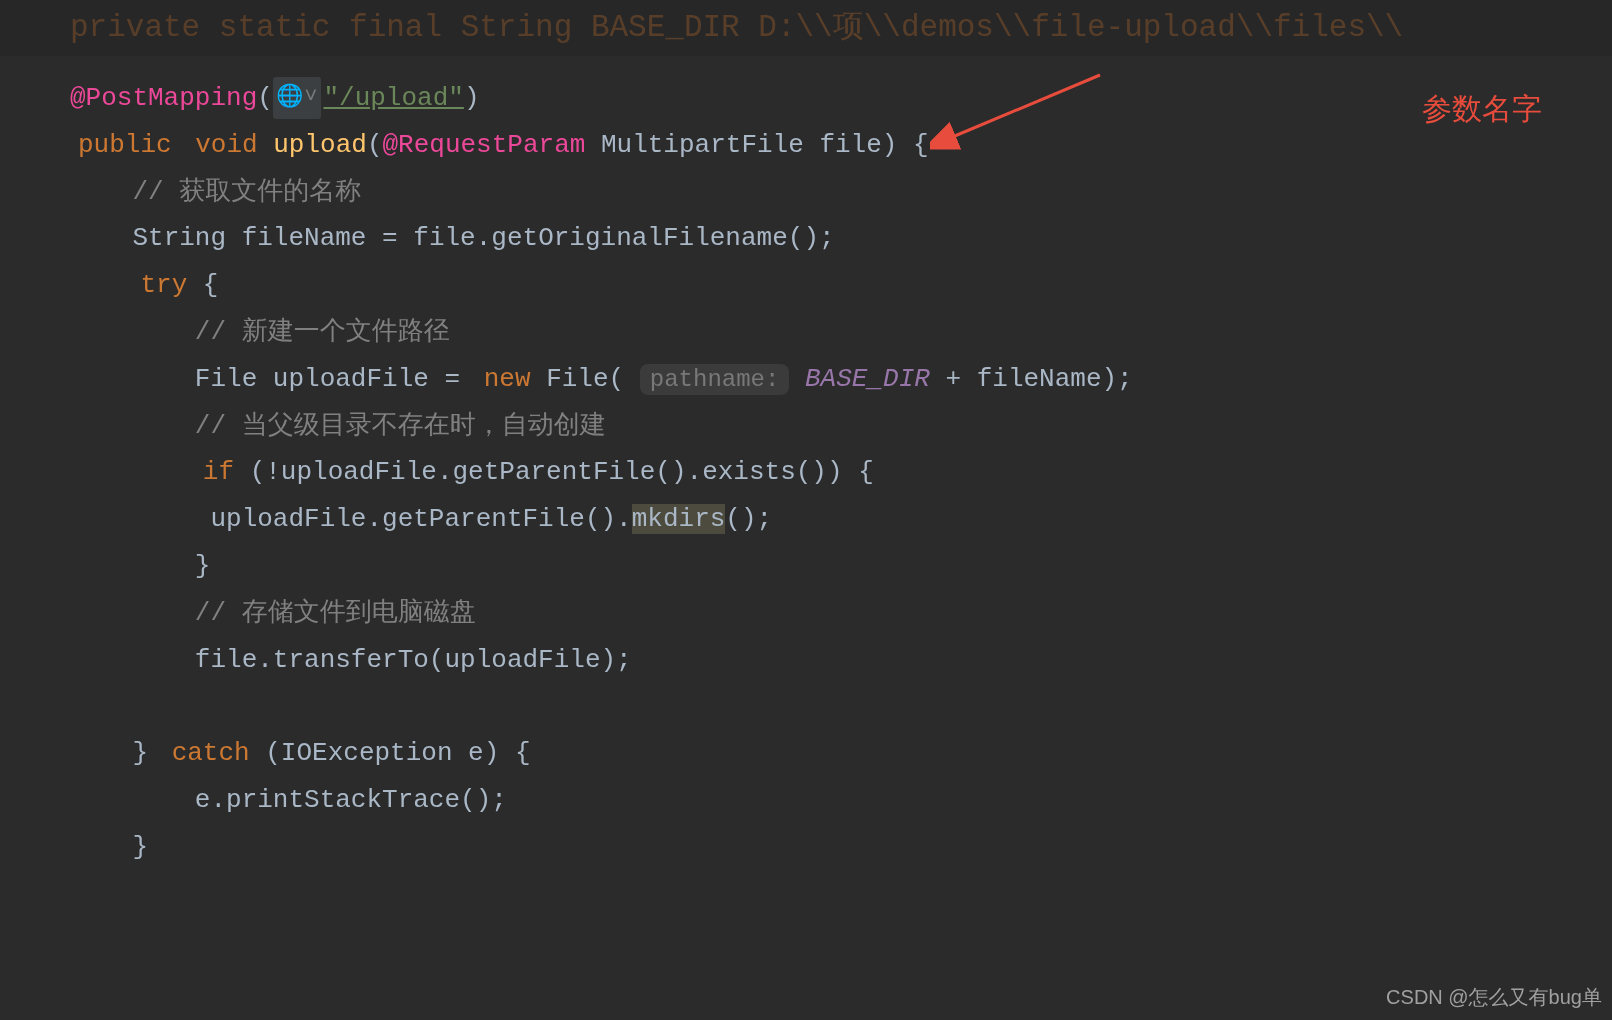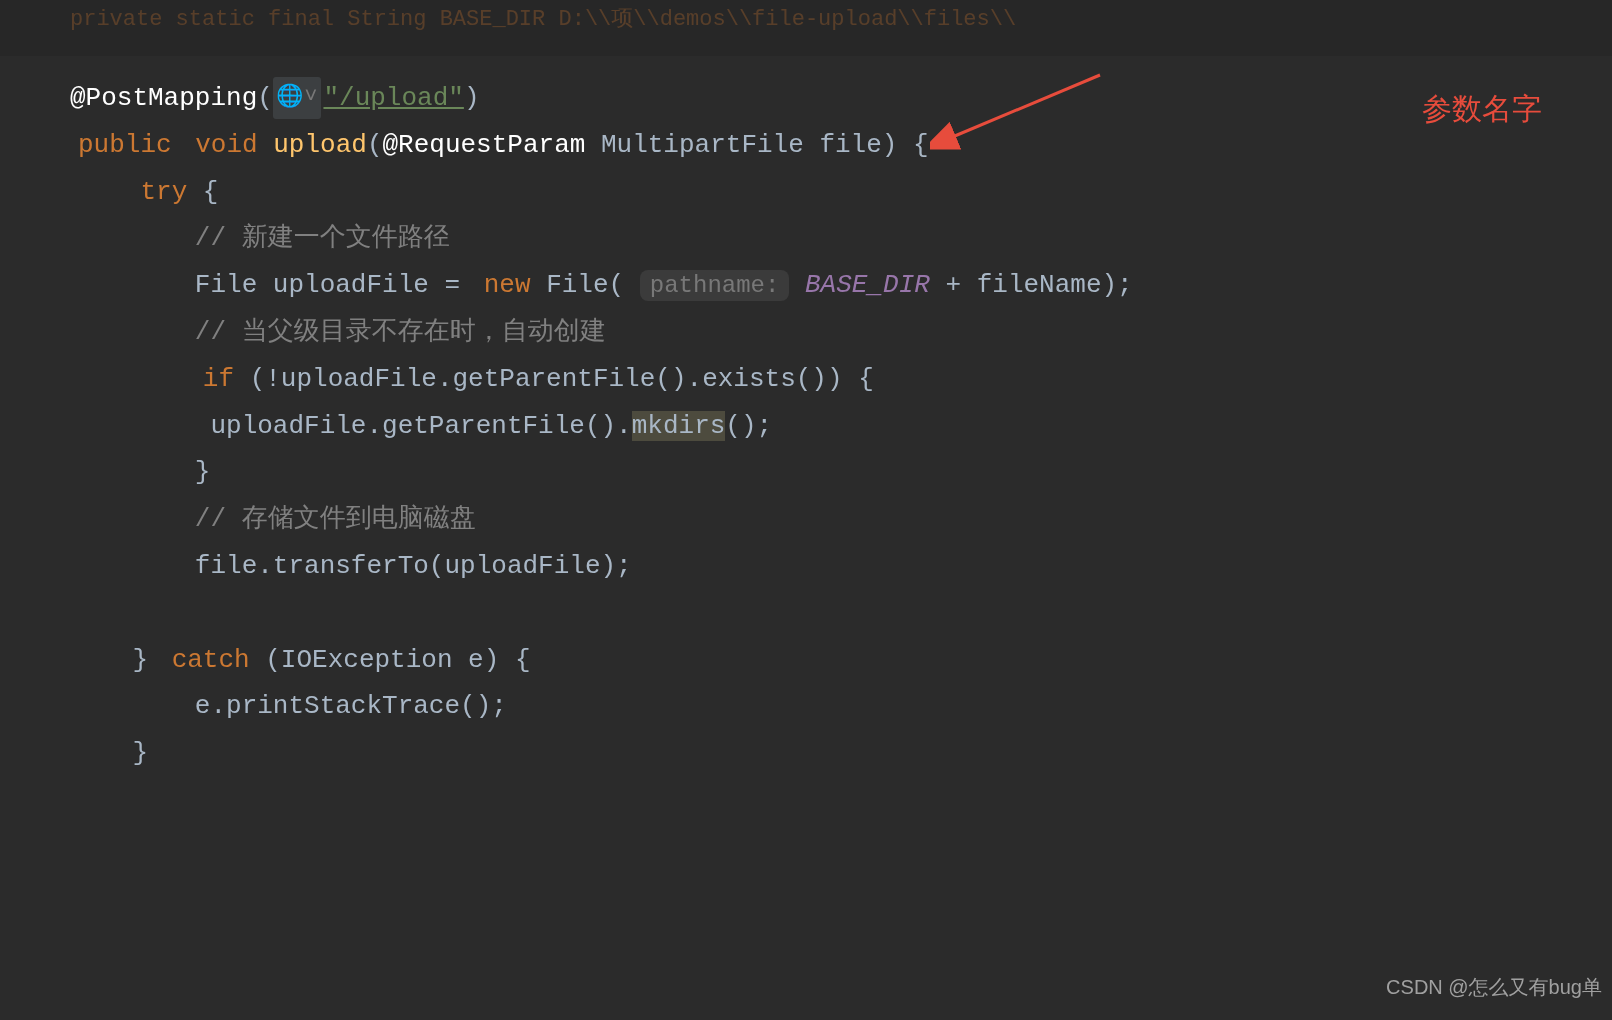--- a/index.html
+++ b/index.html
@@ -18,33 +18,33 @@
       height: 1020px;
       position: relative;
     }
     .dimmed-top {
       height: 60px;
       background-color: #2b2b2b;
       opacity: 0.3;
       color: #cc7832;
       padding-left: 70px;
       white-space: nowrap;
-      font-size: 22px;
+      font-size: 31px;
       overflow: hidden;
     }
     .code-container {
       padding-left: 70px;
       padding-top: 15px;
     }
     .code-line {
       white-space: pre;
       position: relative;
     }
     .annotation {
-      color: #ffffff;
+      color: #ec4899;
     }
     .keyword {
       color: #cc7832;
       margin-left: 8px;
     }
     .method-name {
       color: #ffc66d;
       font-weight: 500;
     }
     .string {
@@ -97,21 +97,21 @@
       font-family: 'Microsoft YaHei', sans-serif;
     }
     .arrow-svg {
       position: absolute;
       top: 60px;
       left: 930px;
       pointer-events: none;
     }
     .watermark {
       position: absolute;
-      bottom: 15px;
+      bottom: 5px;
       right: 10px;
       color: #a0a0a0;
       font-size: 20px;
       font-family: 'Microsoft YaHei', Arial, sans-serif;
     }
     .dim-overlay {
       position: absolute;
       top: 0;
       left: 0;
       right: 0;
@@ -124,21 +124,23 @@
 
 <div class="dim-overlay"></div>
 
 <div class="dimmed-top">private static final String BASE_DIR    D:\\项\\demos\\file-upload\\files\\</div>
 
 <div class="code-container">
   <div class="code-line"><span class="annotation">@PostMapping</span><span>(</span><span class="globe-icon">🌐˅</span><span class="string string-underline">"/upload"</span><span>)</span></div>
 
   <div class="code-line"><span class="keyword">public</span> <span class="keyword">void</span> <span class="method-name">upload</span><span>(</span><span class="annotation">@RequestParam</span> <span class="type">MultipartFile</span> <span class="identifier">file</span><span>) {</span></div>
 
+  <div class="code-line">    <span class="comment">// 获取文件的名称</span></div>
 
+  <div class="code-line">    <span class="type">String</span> <span class="identifier">fileName</span> <span>=</span> <span>file.getOriginalFilename();</span></div>
 
   <div class="code-line">    <span class="keyword">try</span> <span>{</span></div>
 
   <div class="code-line">        <span class="comment">// 新建一个文件路径</span></div>
 
   <div class="code-line">        <span class="type">File</span> <span class="identifier">uploadFile</span> <span>=</span> <span class="keyword">new</span> <span>File</span><span>(</span> <span class="param-hint">pathname:</span> <span class="constant">BASE_DIR</span> <span>+</span> <span class="identifier">fileName</span><span>);</span></div>
 
   <div class="code-line">        <span class="comment">// 当父级目录不存在时，自动创建</span></div>
 
   <div class="code-line">        <span class="keyword">if</span> <span>(!uploadFile.getParentFile().exists()) {</span></div>

